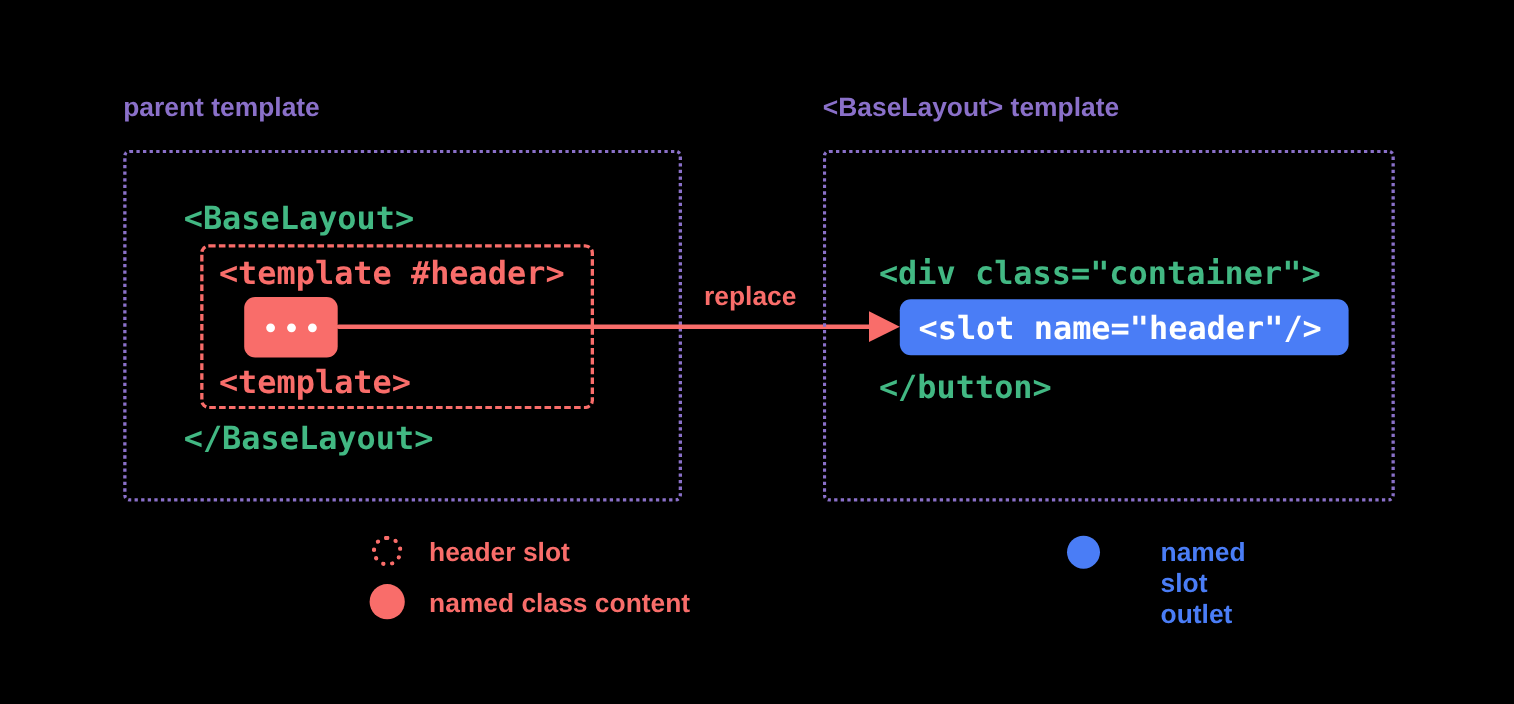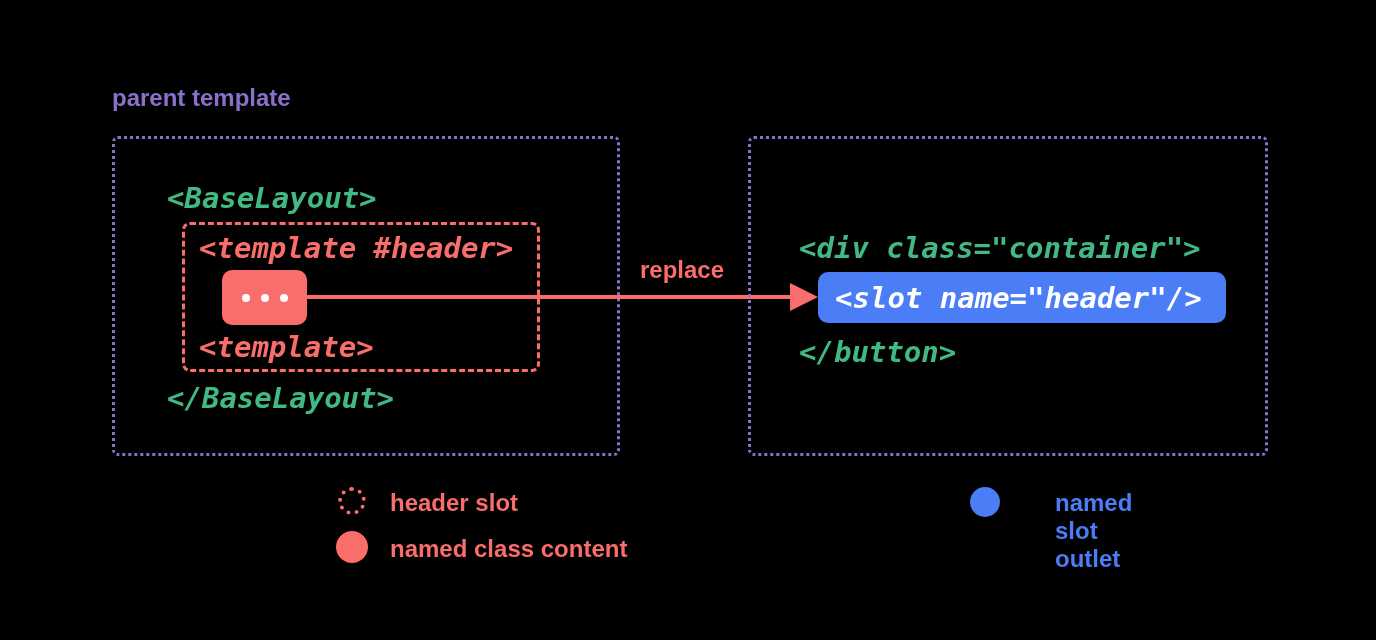--- a/index.html
+++ b/index.html
@@ -12,21 +12,21 @@
   *{margin:0;padding:0;box-sizing:border-box;}
   html,body{width:1376px;height:640px;background:var(--bg);overflow:hidden;}
   .canvas{position:relative;width:1124px;height:640px;background:var(--bg);
           font-family:"Liberation Sans", sans-serif;}
   .abs{position:absolute;}
 
   .panel-title{font-size:24px;font-weight:700;color:var(--purple);line-height:28px;white-space:pre;}
   .outer-box{border:3px dotted var(--purple);border-radius:6px;}
 
   .code{font-family:"DejaVu Sans Mono", monospace;font-weight:700;font-size:29px;
-        line-height:30px;white-space:pre;font-style:italic;}
+        line-height:30px;white-space:pre;}
   .green{color:var(--green);}
   .red-text{color:var(--red);}
 
   .slot-dashed-box{border:3px dashed var(--red);border-radius:8px;}
   .slot-content-box{background:var(--red);border-radius:10px;
         display:flex;align-items:center;justify-content:center;gap:11px;}
   .dot{width:8px;height:8px;border-radius:50%;background:#ffffff;}
 
   .arrow-line{height:4px;background:var(--red);border-radius:2px;}
   .arrow-head{width:0;height:0;border-top:14px solid transparent;
@@ -65,20 +65,21 @@
   <div class="abs code green" style="left:167px;top:383px;">&lt;/BaseLayout&gt;</div>
 
   <div class="abs code red-text" style="left:199px;top:332px;">&lt;template&gt;</div>
 
   <div>
     <div class="abs arrow-label" style="left:640px;top:256px;">replace</div>
     <div class="abs arrow-line" style="left:306px;top:295px;width:487px;"></div>
     <div class="abs arrow-head" style="left:790px;top:283px;"></div>
   </div>
 
+  <div class="abs panel-title" style="left:748px;top:84px;">&lt;BaseLayout&gt; template</div>
 
   <div class="abs outer-box" style="left:748px;top:136px;width:520px;height:320px;"></div>
 
   <div class="abs code green" style="left:799px;top:233px;">&lt;div class="container"&gt;</div>
 
   <div class="abs slot-outlet-box code" style="left:818px;top:272px;width:408px;height:51px;">
     <span>&lt;slot name="header"/&gt;</span>
   </div>
 
   <div class="abs code green" style="left:799px;top:337px;">&lt;/button&gt;</div>

